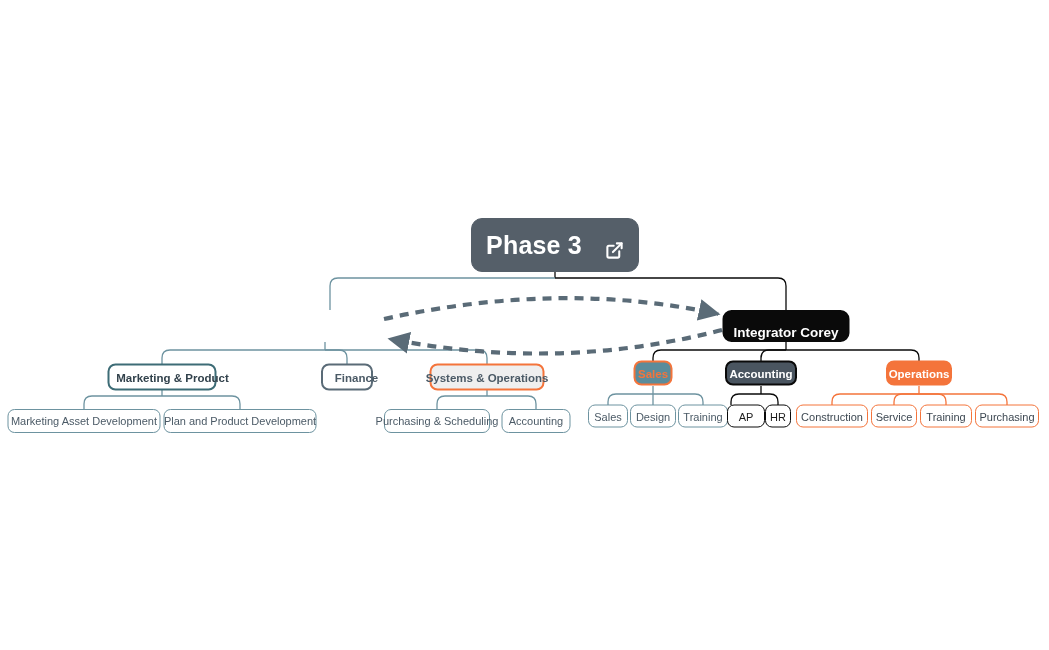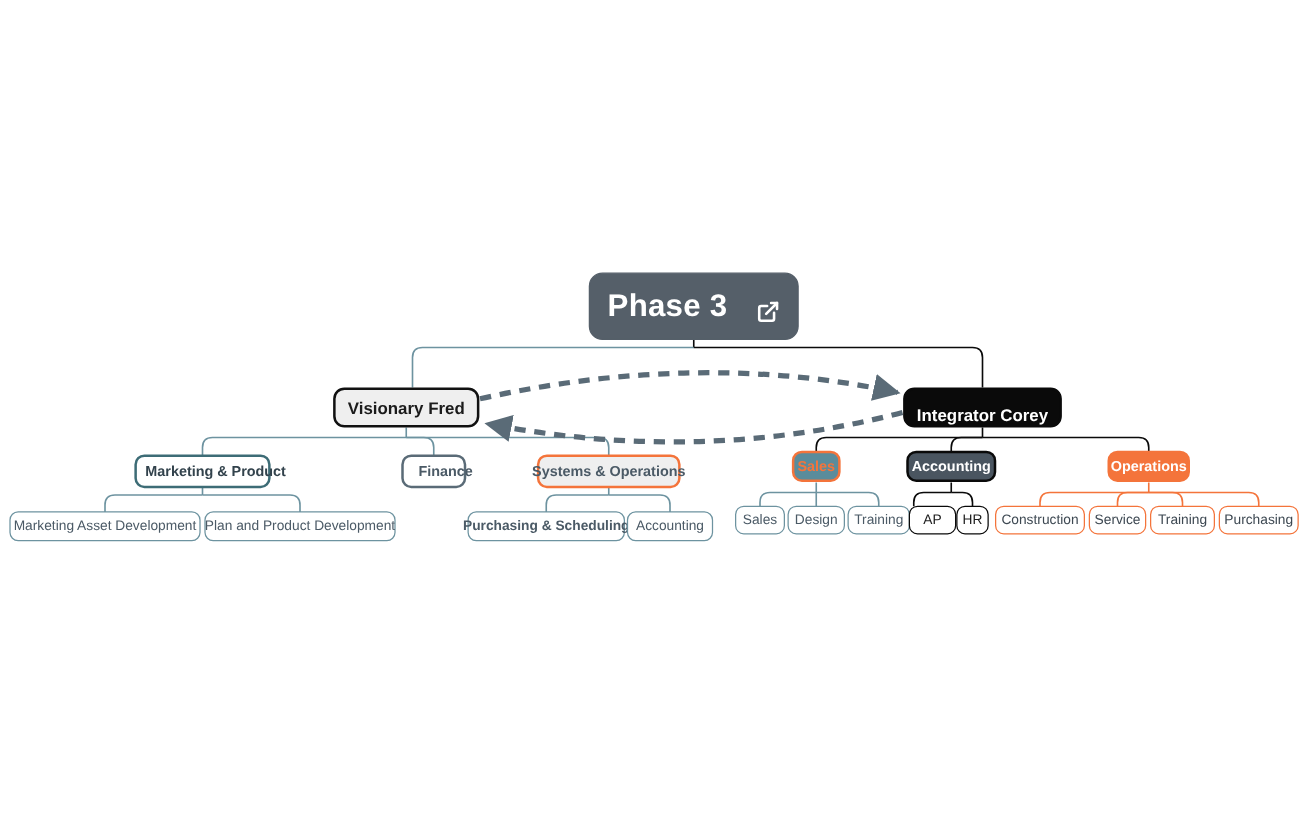--- a/index.html
+++ b/index.html
@@ -112,23 +112,20 @@
     <span>Phase 3</span>
     <span class="ext-icon">
       <svg viewBox="0 0 24 24" width="19" height="19" fill="none" stroke="#ffffff" stroke-width="2.6" stroke-linecap="round" stroke-linejoin="round">
         <path d="M18 13v6a2 2 0 0 1-2 2H5a2 2 0 0 1-2-2V8a2 2 0 0 1 2-2h6"></path>
         <polyline points="15 3 21 3 21 9"></polyline>
         <line x1="10" y1="14" x2="21" y2="3"></line>
       </svg>
     </span>
   </div>
 
-  <div class="node n-visionary" style="left:325px;top:326px;width:117px;height:32px;">
-    <span>Visionary Fred</span>
-  </div>
   <div class="node n-integrator" style="left:786px;top:326px;width:127px;height:32px;align-items:flex-end;">
     <span>Integrator Corey</span>
   </div>
 
   <div class="node n-marketing" style="left:162px;top:377px;width:109px;height:27px;">
     <span>Marketing &amp; Product</span>
   </div>
   <div class="node n-finance" style="left:347px;top:377px;width:52px;height:27px;padding-left:19px;">
     <span>Finance</span>
   </div>
@@ -144,21 +141,21 @@
   <div class="node n-operations3" style="left:919px;top:373px;width:66px;height:25px;">
     <span>Operations</span>
   </div>
 
   <div class="node leaf leaf-teal" style="left:84px;top:421px;width:153px;height:24px;">
     <span>Marketing Asset Development</span>
   </div>
   <div class="node leaf leaf-teal" style="left:240px;top:421px;width:153px;height:24px;">
     <span>Plan and Product Development</span>
   </div>
-  <div class="node leaf leaf-teal" style="left:437px;top:421px;width:126px;height:24px;font-weight:bold;">
+  <div class="node leaf leaf-teal" style="left:437px;top:421px;width:106px;height:24px;">
     <span>Purchasing &amp; Scheduling</span>
   </div>
   <div class="node leaf leaf-teal" style="left:536px;top:421px;width:69px;height:24px;">
     <span>Accounting</span>
   </div>
   <div class="node leaf leaf-teal" style="left:608px;top:416px;width:40px;height:23px;">
     <span>Sales</span>
   </div>
   <div class="node leaf leaf-teal" style="left:653px;top:416px;width:46px;height:23px;">
     <span>Design</span>

